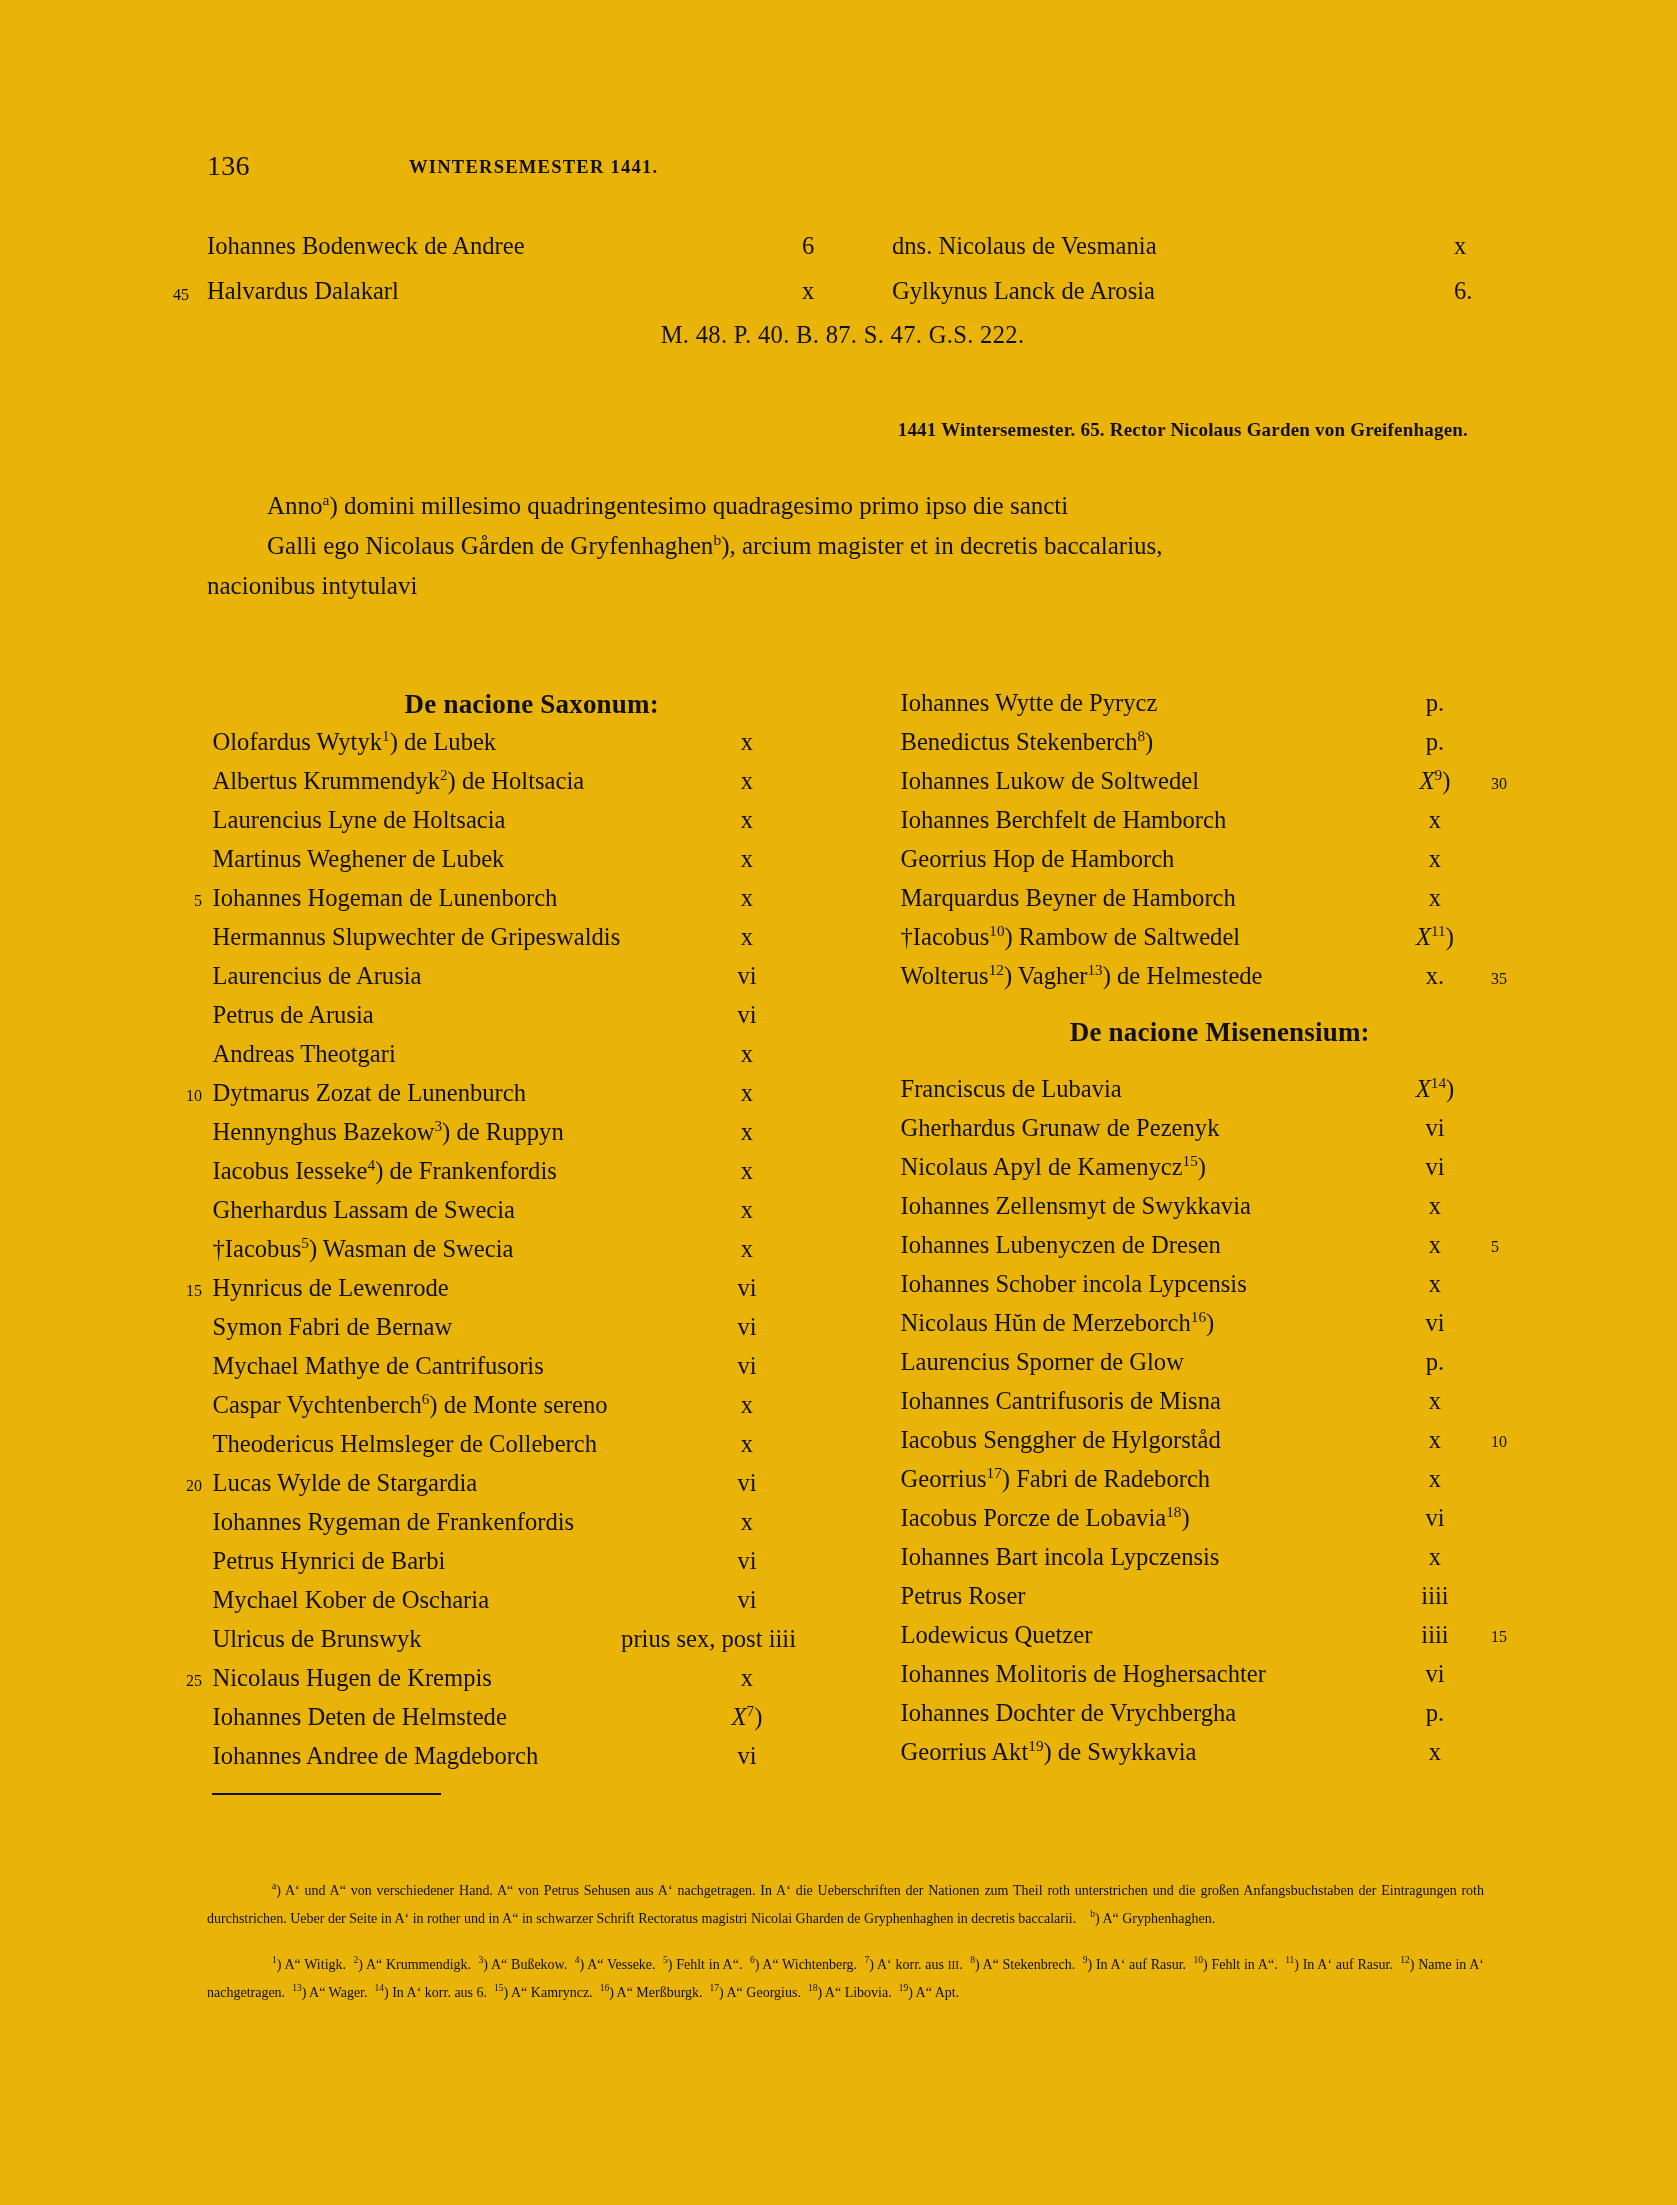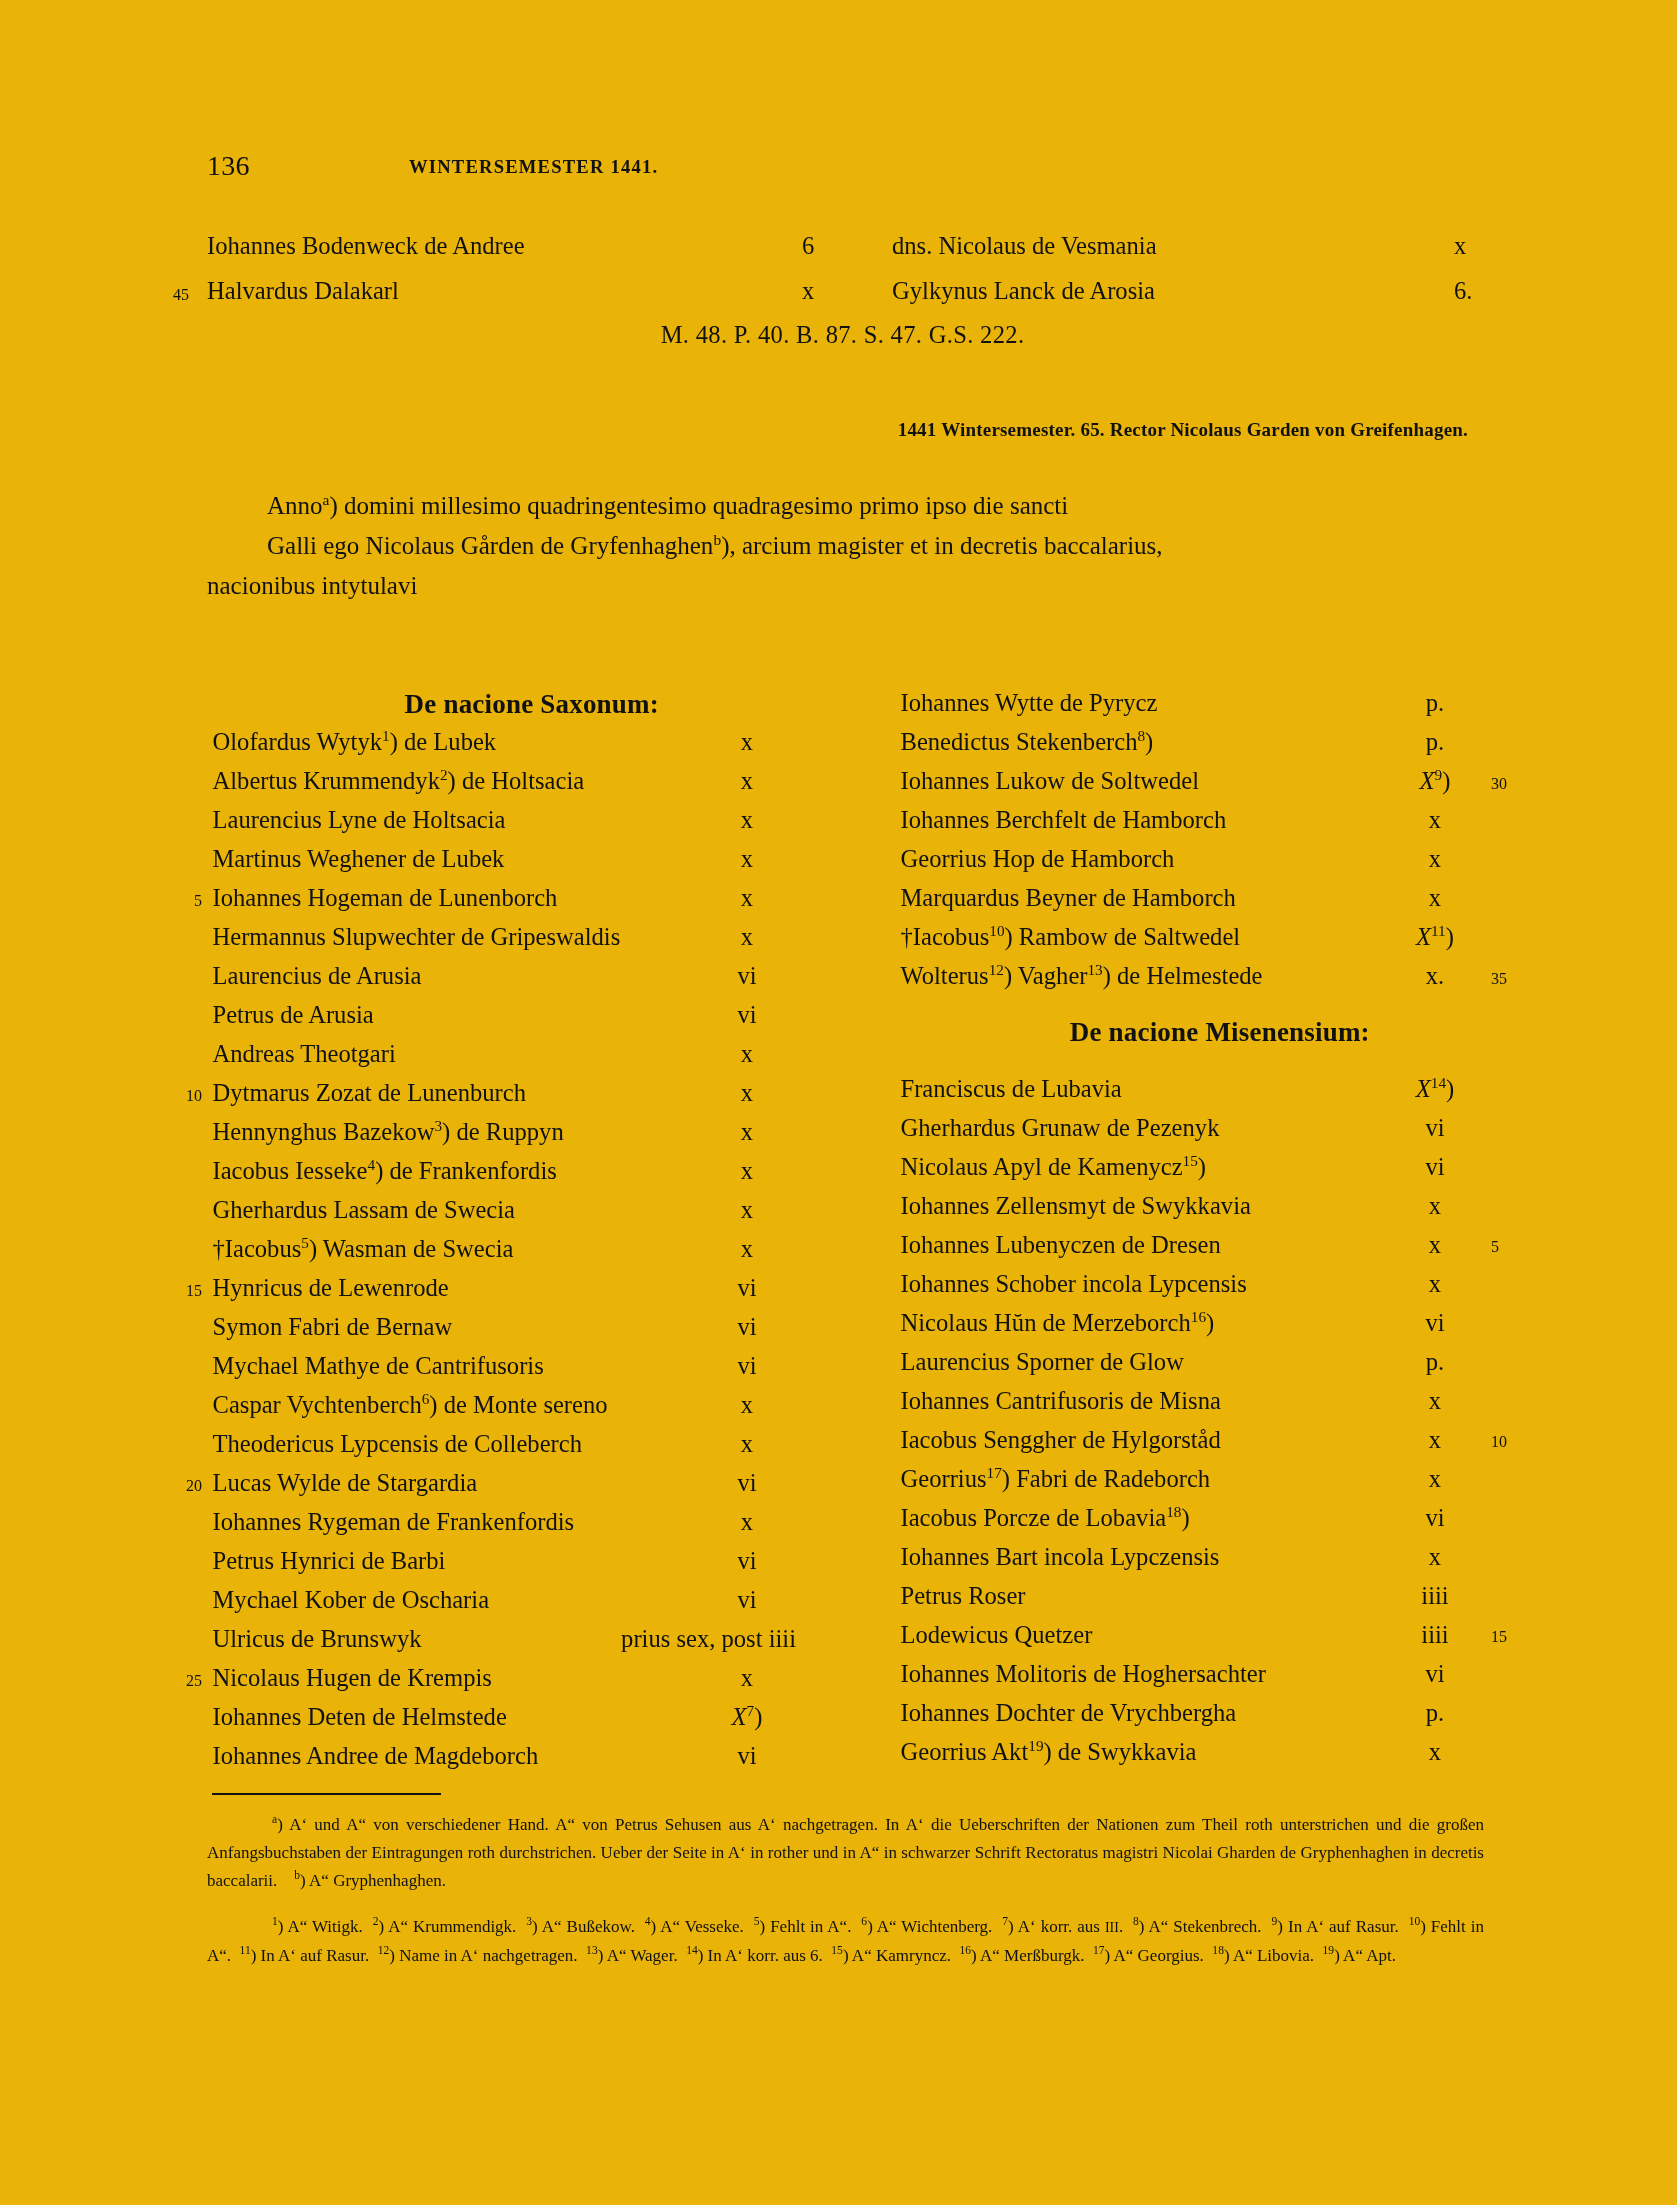--- a/index.html
+++ b/index.html
@@ -181,23 +181,23 @@
     position: absolute;
     left: 212px;
     top: 1793px;
     width: 229px;
     height: 2.2px;
     background: #111111;
   }
   .footnotes {
     position: absolute;
     left: 207px;
-    top: 1811px;
+    top: 1877px;
     width: 1277px;
-    font-size: 17px;
+    font-size: 14px;
     line-height: 28px;
     text-align: justify;
   }
   .fn-block-a { text-indent: 65px; }
   .fn-block-num {
     margin-top: 17.5px;
     text-indent: 65px;
   }
   .footnotes sup {
     font-size: 0.68em;
@@ -315,21 +315,21 @@
           </div>
           <div class="entry">
             <span class="name">Mychael Mathye de Cantrifusoris</span>
             <span class="val">vi</span>
           </div>
           <div class="entry">
             <span class="name">Caspar Vychtenberch<sup class="note">6</sup>) de Monte sereno</span>
             <span class="val">x</span>
           </div>
           <div class="entry">
-            <span class="name">Theodericus Lypcensis de Colleberch</span>
+            <span class="name">Theodericus Helmsleger de Colleberch</span>
             <span class="val">x</span>
           </div>
           <div class="entry">
             <span class="num">20</span>
             <span class="name">Lucas Wylde de Stargardia</span>
             <span class="val">vi</span>
           </div>
           <div class="entry">
             <span class="name">Iohannes Rygeman de Frankenfordis</span>
             <span class="val">x</span>

